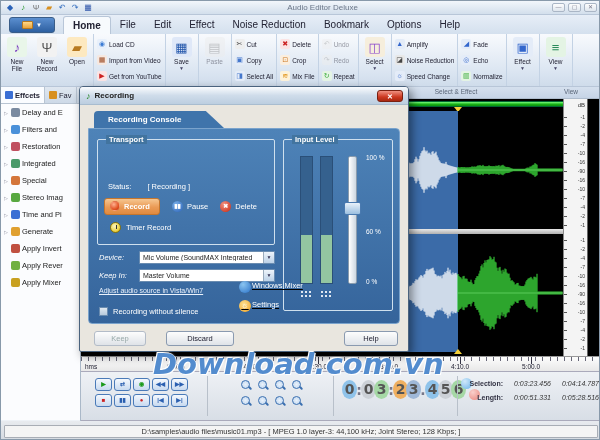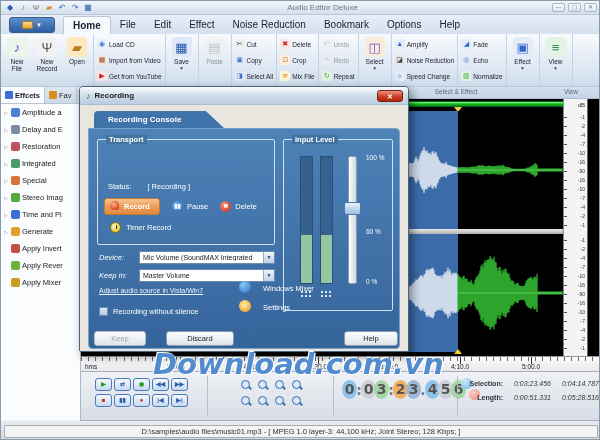--- a/index.html
+++ b/index.html
@@ -94,21 +94,21 @@
   #statusbar{left:0;top:420px;width:600px;height:20px;background:linear-gradient(#e8ebef,#d4d9e0);display:flex;align-items:center;justify-content:center;}
   #statusinner{width:594px;height:13px;background:#f4f4f4;border:1px solid #a8adb5;border-radius:1px;text-align:center;font-size:7.5px;color:#333;line-height:12px;overflow:hidden;white-space:nowrap;}
 
   
   #dialog{left:78px;top:85px;width:330px;height:266px;border:1px solid #4a637e;border-radius:4px 4px 2px 2px;box-shadow:3px 4px 10px rgba(0,0,0,.45);background:#e9e6df;z-index:10;}
   #dlg-titlebar{position:absolute;left:0;top:0;width:328px;height:18px;background:linear-gradient(#fafcfe,#cfdcea 50%,#bccee0);border-radius:3px 3px 0 0;border-bottom:1px solid #a8bccf;display:flex;align-items:center;}
   #dlg-icon{margin-left:6px;font-size:9px;color:#2a8a2a;}
   #dlg-title{margin-left:4px;font-size:8px;font-weight:bold;color:#222;}
   #dlg-close{position:absolute;right:5px;top:3px;width:26px;height:12px;background:linear-gradient(#f09080,#cc3820 60%,#a82810);border:1px solid #7a2010;border-radius:3px;color:#fff;font-size:7px;text-align:center;line-height:11px;font-weight:bold;}
   #dlg-tab{position:absolute;left:14px;top:24px;width:130px;height:17px;background:#3f74ab;clip-path:polygon(0 0,86% 0,100% 100%,0 100%);border-radius:4px 0 0 0;color:#fff;font-size:8px;font-weight:bold;line-height:17px;padding-left:14px;}
-  #dlg-panel{position:absolute;left:8px;top:41px;width:312px;height:221px;background:linear-gradient(#4e83b8,#35649b);border:1px solid #7aa3cc;border-radius:4px;border-top-left-radius:0;}
+  #dlg-panel{position:absolute;left:8px;top:41px;width:312px;height:196px;background:linear-gradient(#4e83b8,#35649b);border:1px solid #7aa3cc;border-radius:4px;border-top-left-radius:0;}
   .grp{position:absolute;border:1px solid #cfe0ee;border-radius:2px;}
   .grp .glegend{position:absolute;left:8px;top:-5px;background:#42749f;padding:0 3px;font-size:7.5px;font-weight:bold;color:#fff;line-height:9px;}
   #grp-transport{left:8px;top:10px;width:178px;height:106px;}
   #rec-time{position:absolute;left:0px;top:10px;width:178px;text-align:center;font-size:20px;font-weight:bold;color:#f08a50;font-family:"DejaVu Sans",sans-serif;letter-spacing:0px;}
   #statusrow{position:absolute;left:10px;top:42px;font-size:7.5px;color:#fff;}
   #statusrow .sv{margin-left:14px;}
   #recbtnrow{position:absolute;left:6px;top:57px;width:166px;height:18px;display:flex;align-items:center;}
   #btn-record{width:56px;height:17px;background:linear-gradient(#f6c690,#ea9a55 55%,#e08a40);border:1px solid #c4762e;border-radius:3px;display:flex;align-items:center;gap:4px;padding-left:5px;}
   #btn-record .dot{width:10px;height:10px;border-radius:50%;background:radial-gradient(circle at 35% 30%,#ffb090,#e05020 65%,#b03010);border:1px solid #fff3;}
   #btn-record .txt{color:#fff;font-size:7.5px;font-weight:bold;}
@@ -126,21 +126,21 @@
   #slider-thumb{position:absolute;left:60px;top:62px;width:17px;height:13px;background:linear-gradient(#e8f1fa,#9cc0e0);border:1px solid #4a7ab0;border-radius:2px;}
   .slab{position:absolute;left:82px;font-size:6.5px;color:#fff;}
   .dots{position:absolute;top:150px;width:13px;height:8px;background-image:radial-gradient(#dfe8f2 35%,transparent 36%);background-size:4px 4px;}
   .drow{position:absolute;left:10px;display:flex;align-items:center;}
   .dlabel{font-size:7.5px;color:#fff;width:40px;font-style:italic;}
   .dselect{width:136px;height:13px;background:#fff;border:1px solid #6a8cb0;border-radius:1px;display:flex;align-items:center;}
   .dselect .dtxt{flex:1;font-size:7px;color:#222;padding-left:3px;white-space:nowrap;overflow:hidden;}
   .dselect .darr{width:11px;height:11px;background:linear-gradient(#eef4fa,#bcd2e8);border-left:1px solid #9ab;font-size:5px;text-align:center;line-height:11px;color:#335;}
   #linkrow{position:absolute;left:10px;top:158px;width:292px;display:flex;align-items:center;}
   #vista-link{font-size:7px;color:#eaf2fc;text-decoration:underline;}
-  .iconlbl{display:flex;align-items:flex-end;gap:12px;position:absolute;}
+  .iconlbl{display:flex;align-items:flex-start;gap:1px;position:absolute;text-decoration:underline;}
   .iconlbl .circ{width:12px;height:12px;border-radius:50%;}
   .iconlbl .t{color:#fff;font-size:7.5px;}
   #mixer{left:140px;top:-6px;}
   #settings{left:140px;top:-7px;}
   #checkrow{position:absolute;left:10px;top:178px;width:292px;display:flex;align-items:center;gap:5px;}
   #checkbox{width:9px;height:9px;background:linear-gradient(#dfe8f0,#b8cadc);border:1px solid #6a8cb0;}
   #checkrow .t{color:#fff;font-size:7.5px;}
   #dlg-footer{position:absolute;left:0;top:244px;width:330px;height:20px;}
   .fbtn{position:absolute;height:15px;background:linear-gradient(#fdfdfd,#dfe3e8);border:1px solid #8a9ab0;border-radius:3px;font-size:7.5px;text-align:center;line-height:14px;color:#223;}
   .fbtn.disabled{color:#9aa;border-color:#b3bcc8;}
@@ -348,27 +348,27 @@
           <span>Effcets</span>
         </div>
         <div class="stab">
           <span class="tabicon" style="background:#d89020"></span>
           <span>Fav</span>
         </div>
       </div>
     <div id="tree">
         <div class="titem">
           <span class="twisty">▷</span>
-          <span class="ticon" style="background:#4a7fd4"></span>
-          <span class="tlabel">Amplitude a</span>
-        </div>
-        <div class="titem">
-          <span class="twisty">▷</span>
           <span class="ticon" style="background:#7a8aa0"></span>
           <span class="tlabel">Delay and E</span>
+        </div>
+        <div class="titem">
+          <span class="twisty">▷</span>
+          <span class="ticon" style="background:#4a90d9"></span>
+          <span class="tlabel">Filters and</span>
         </div>
         <div class="titem">
           <span class="twisty">▷</span>
           <span class="ticon" style="background:#c05060"></span>
           <span class="tlabel">Restoration</span>
         </div>
         <div class="titem">
           <span class="twisty">▷</span>
           <span class="ticon" style="background:#4a9a6a"></span>
           <span class="tlabel">Integrated</span>

